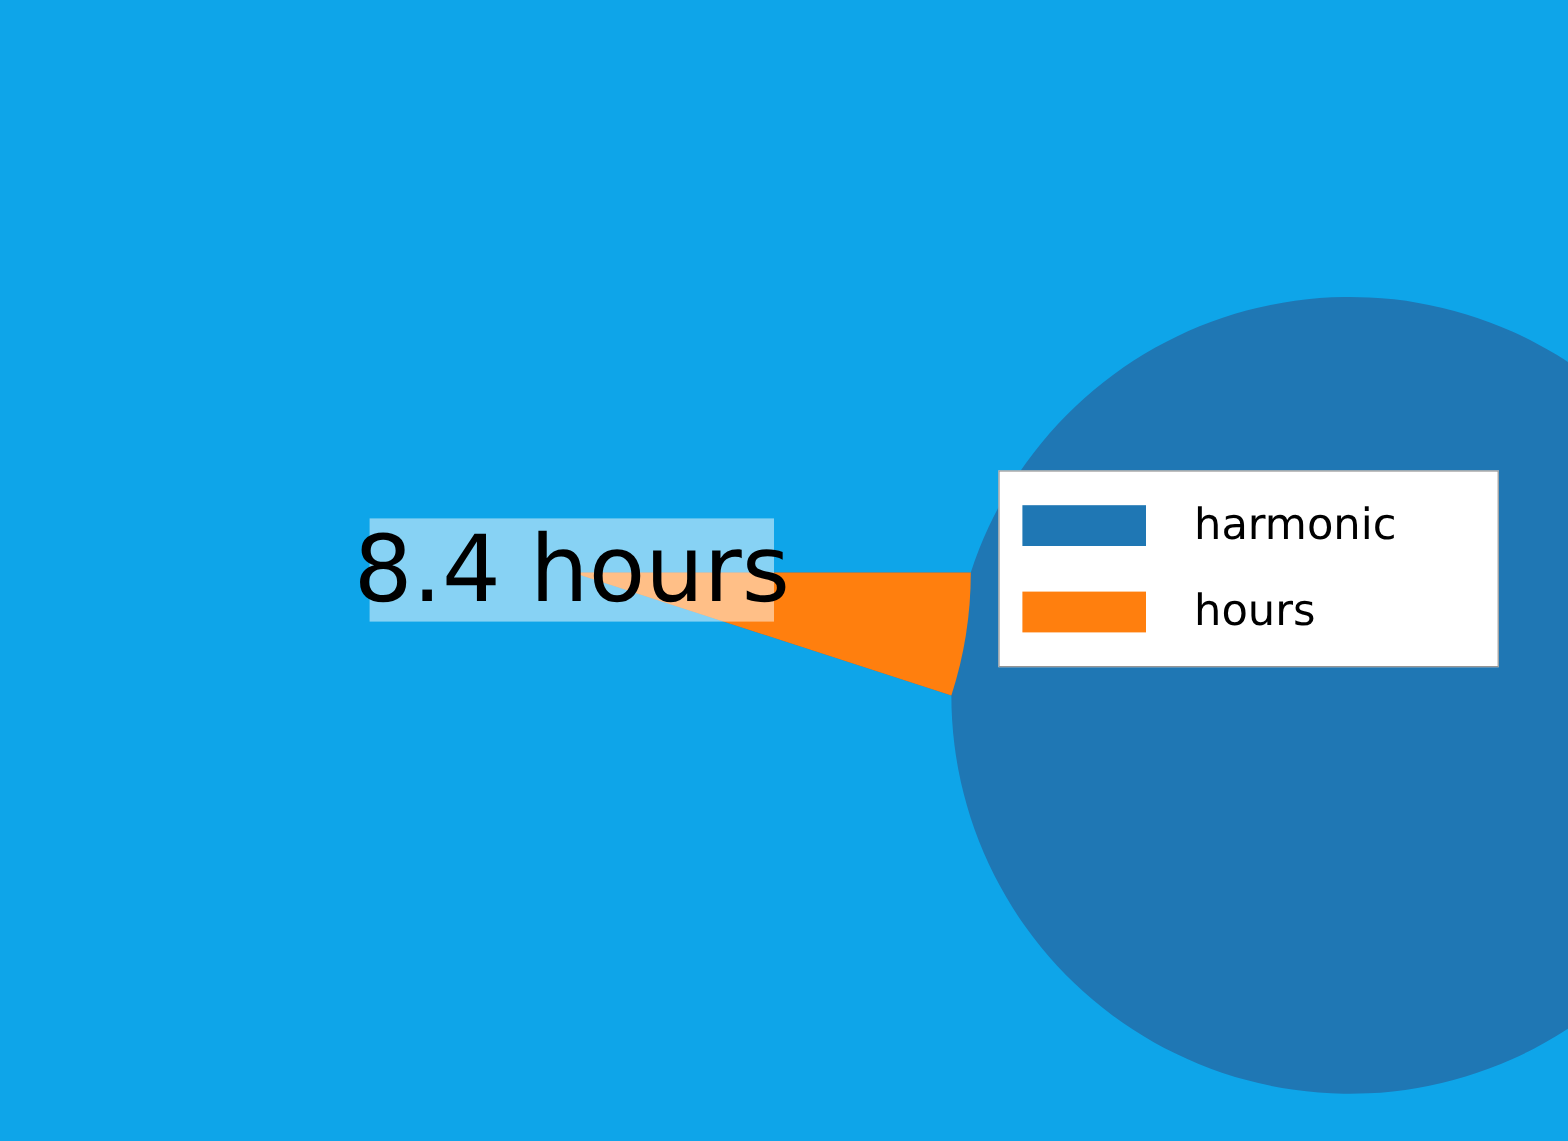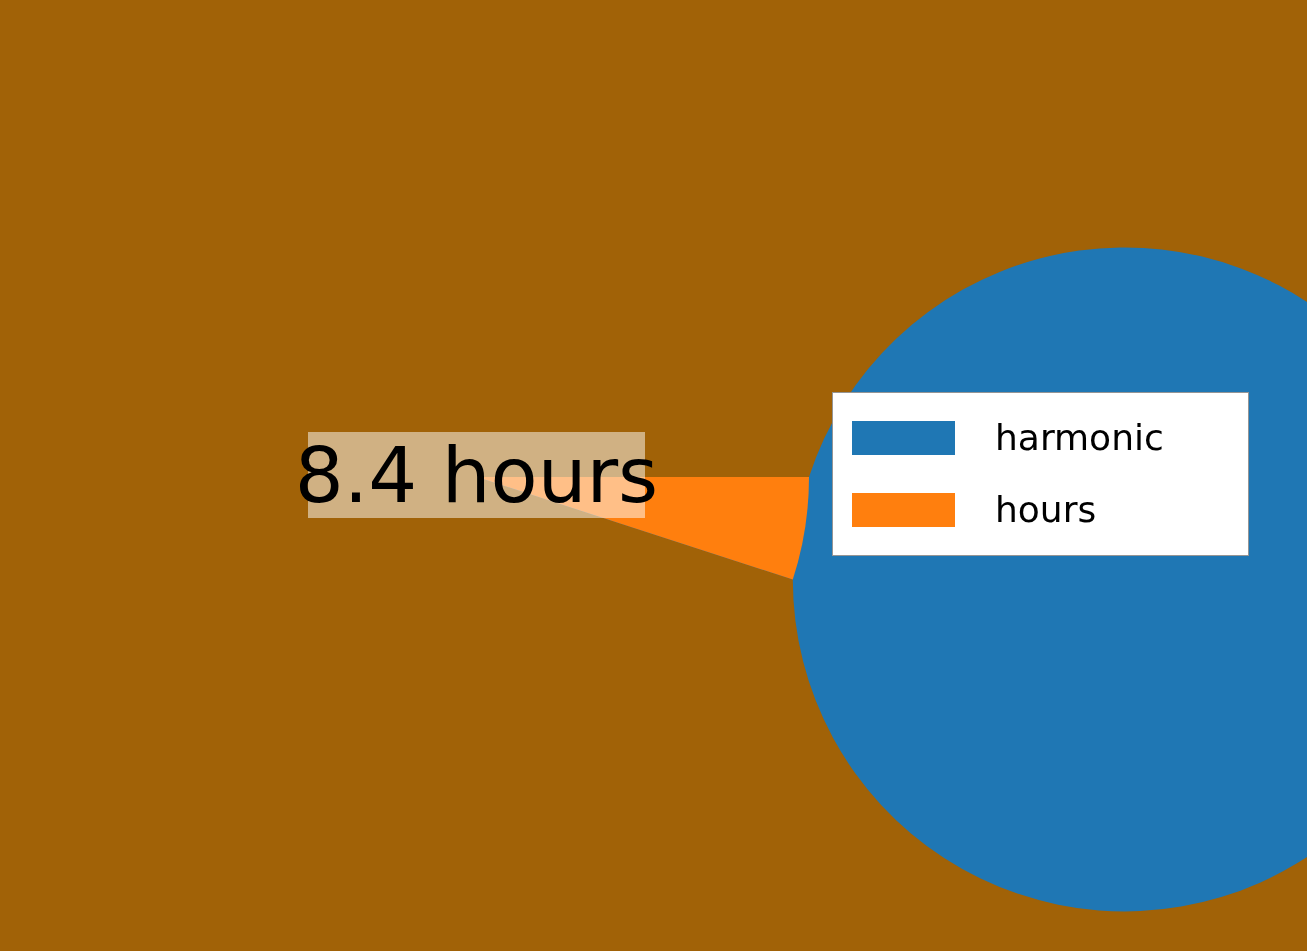--- a/index.html
+++ b/index.html
@@ -86,21 +86,21 @@
     font-family: "DejaVu Sans", sans-serif;
     font-size: 36px;
     line-height: 1;
     color: #000000;
     white-space: nowrap;
   }
 </style>
 </head>
 <body>
 
-<div id="figure" style="background: #a16207;">
+<div id="figure" style="background: #0ea5e9;">
 
   <div id="pie-area">
 
     <svg class="wedge-svg" viewBox="0 0 1307 951" aria-hidden="true">
 
       <path id="wedge-harmonic" d="M 477 477 L 792.80 579.60 A 332 332 0 1 0 809 477 Z" fill="#1f77b4"></path>
 
       <path id="wedge-relax" d="M 477 477 L 809 477 A 332 332 0 0 1 792.80 579.60 Z" fill="#ff7f0e"></path>
     </svg>
 

